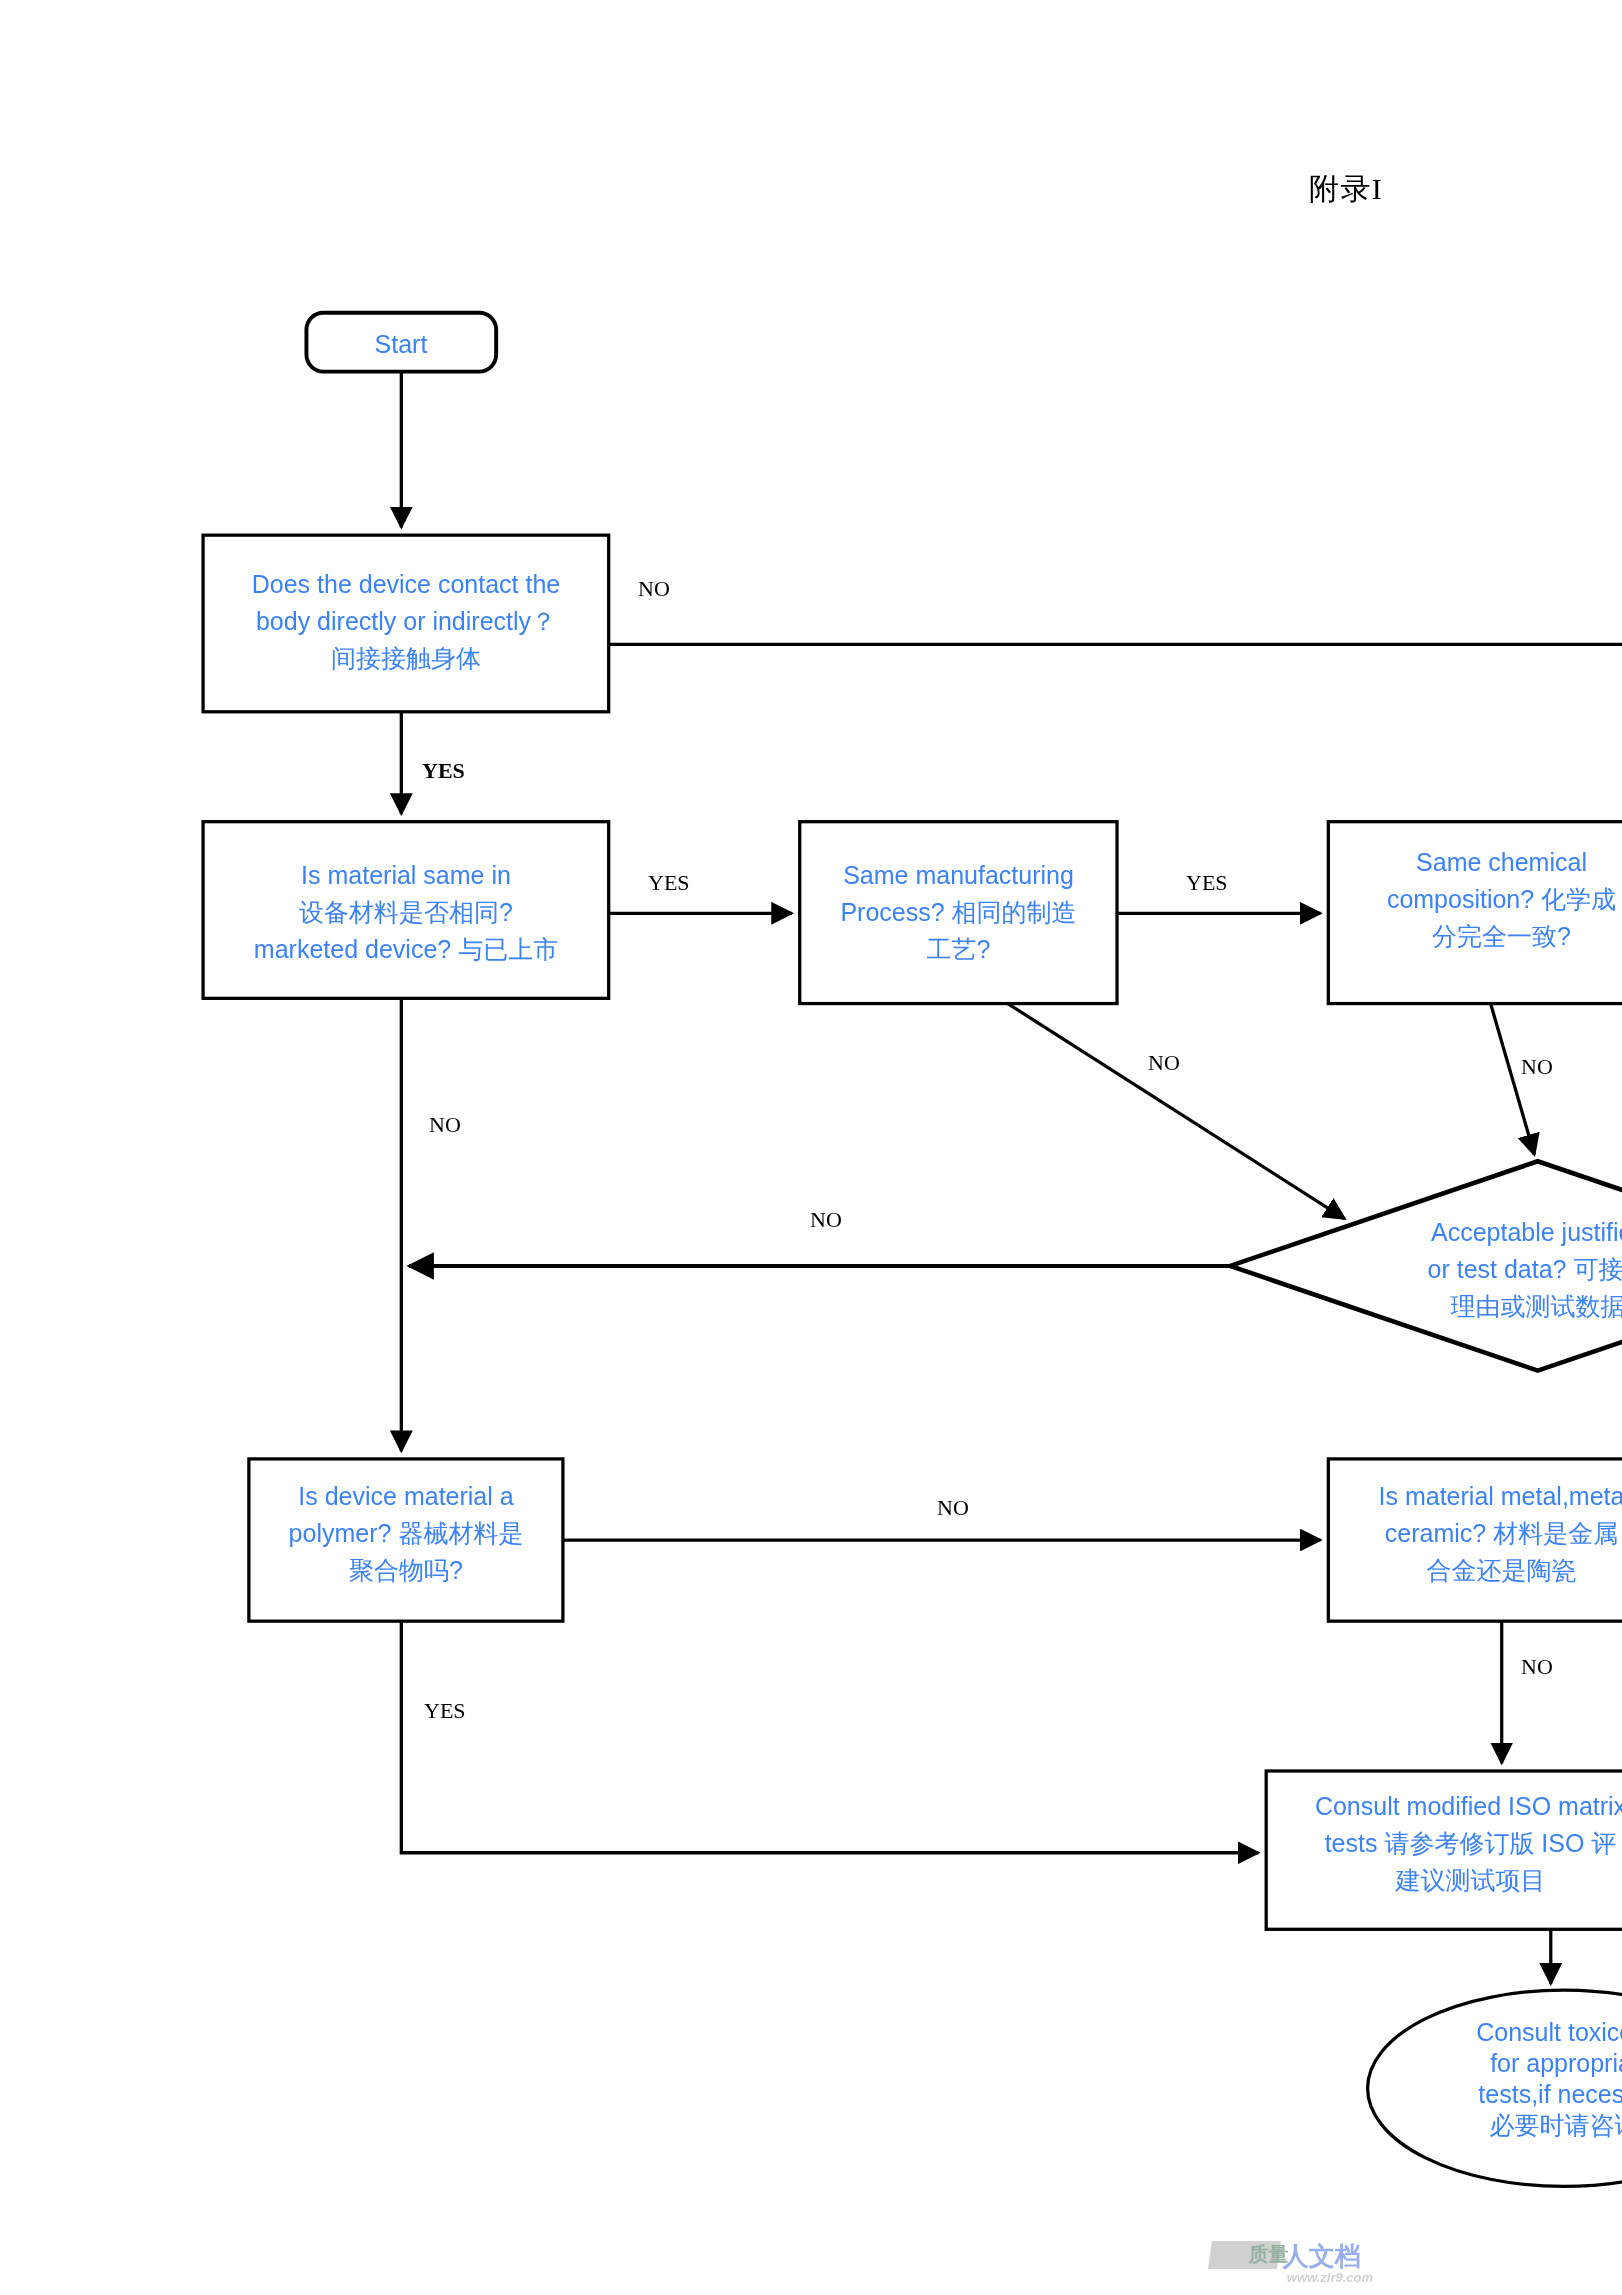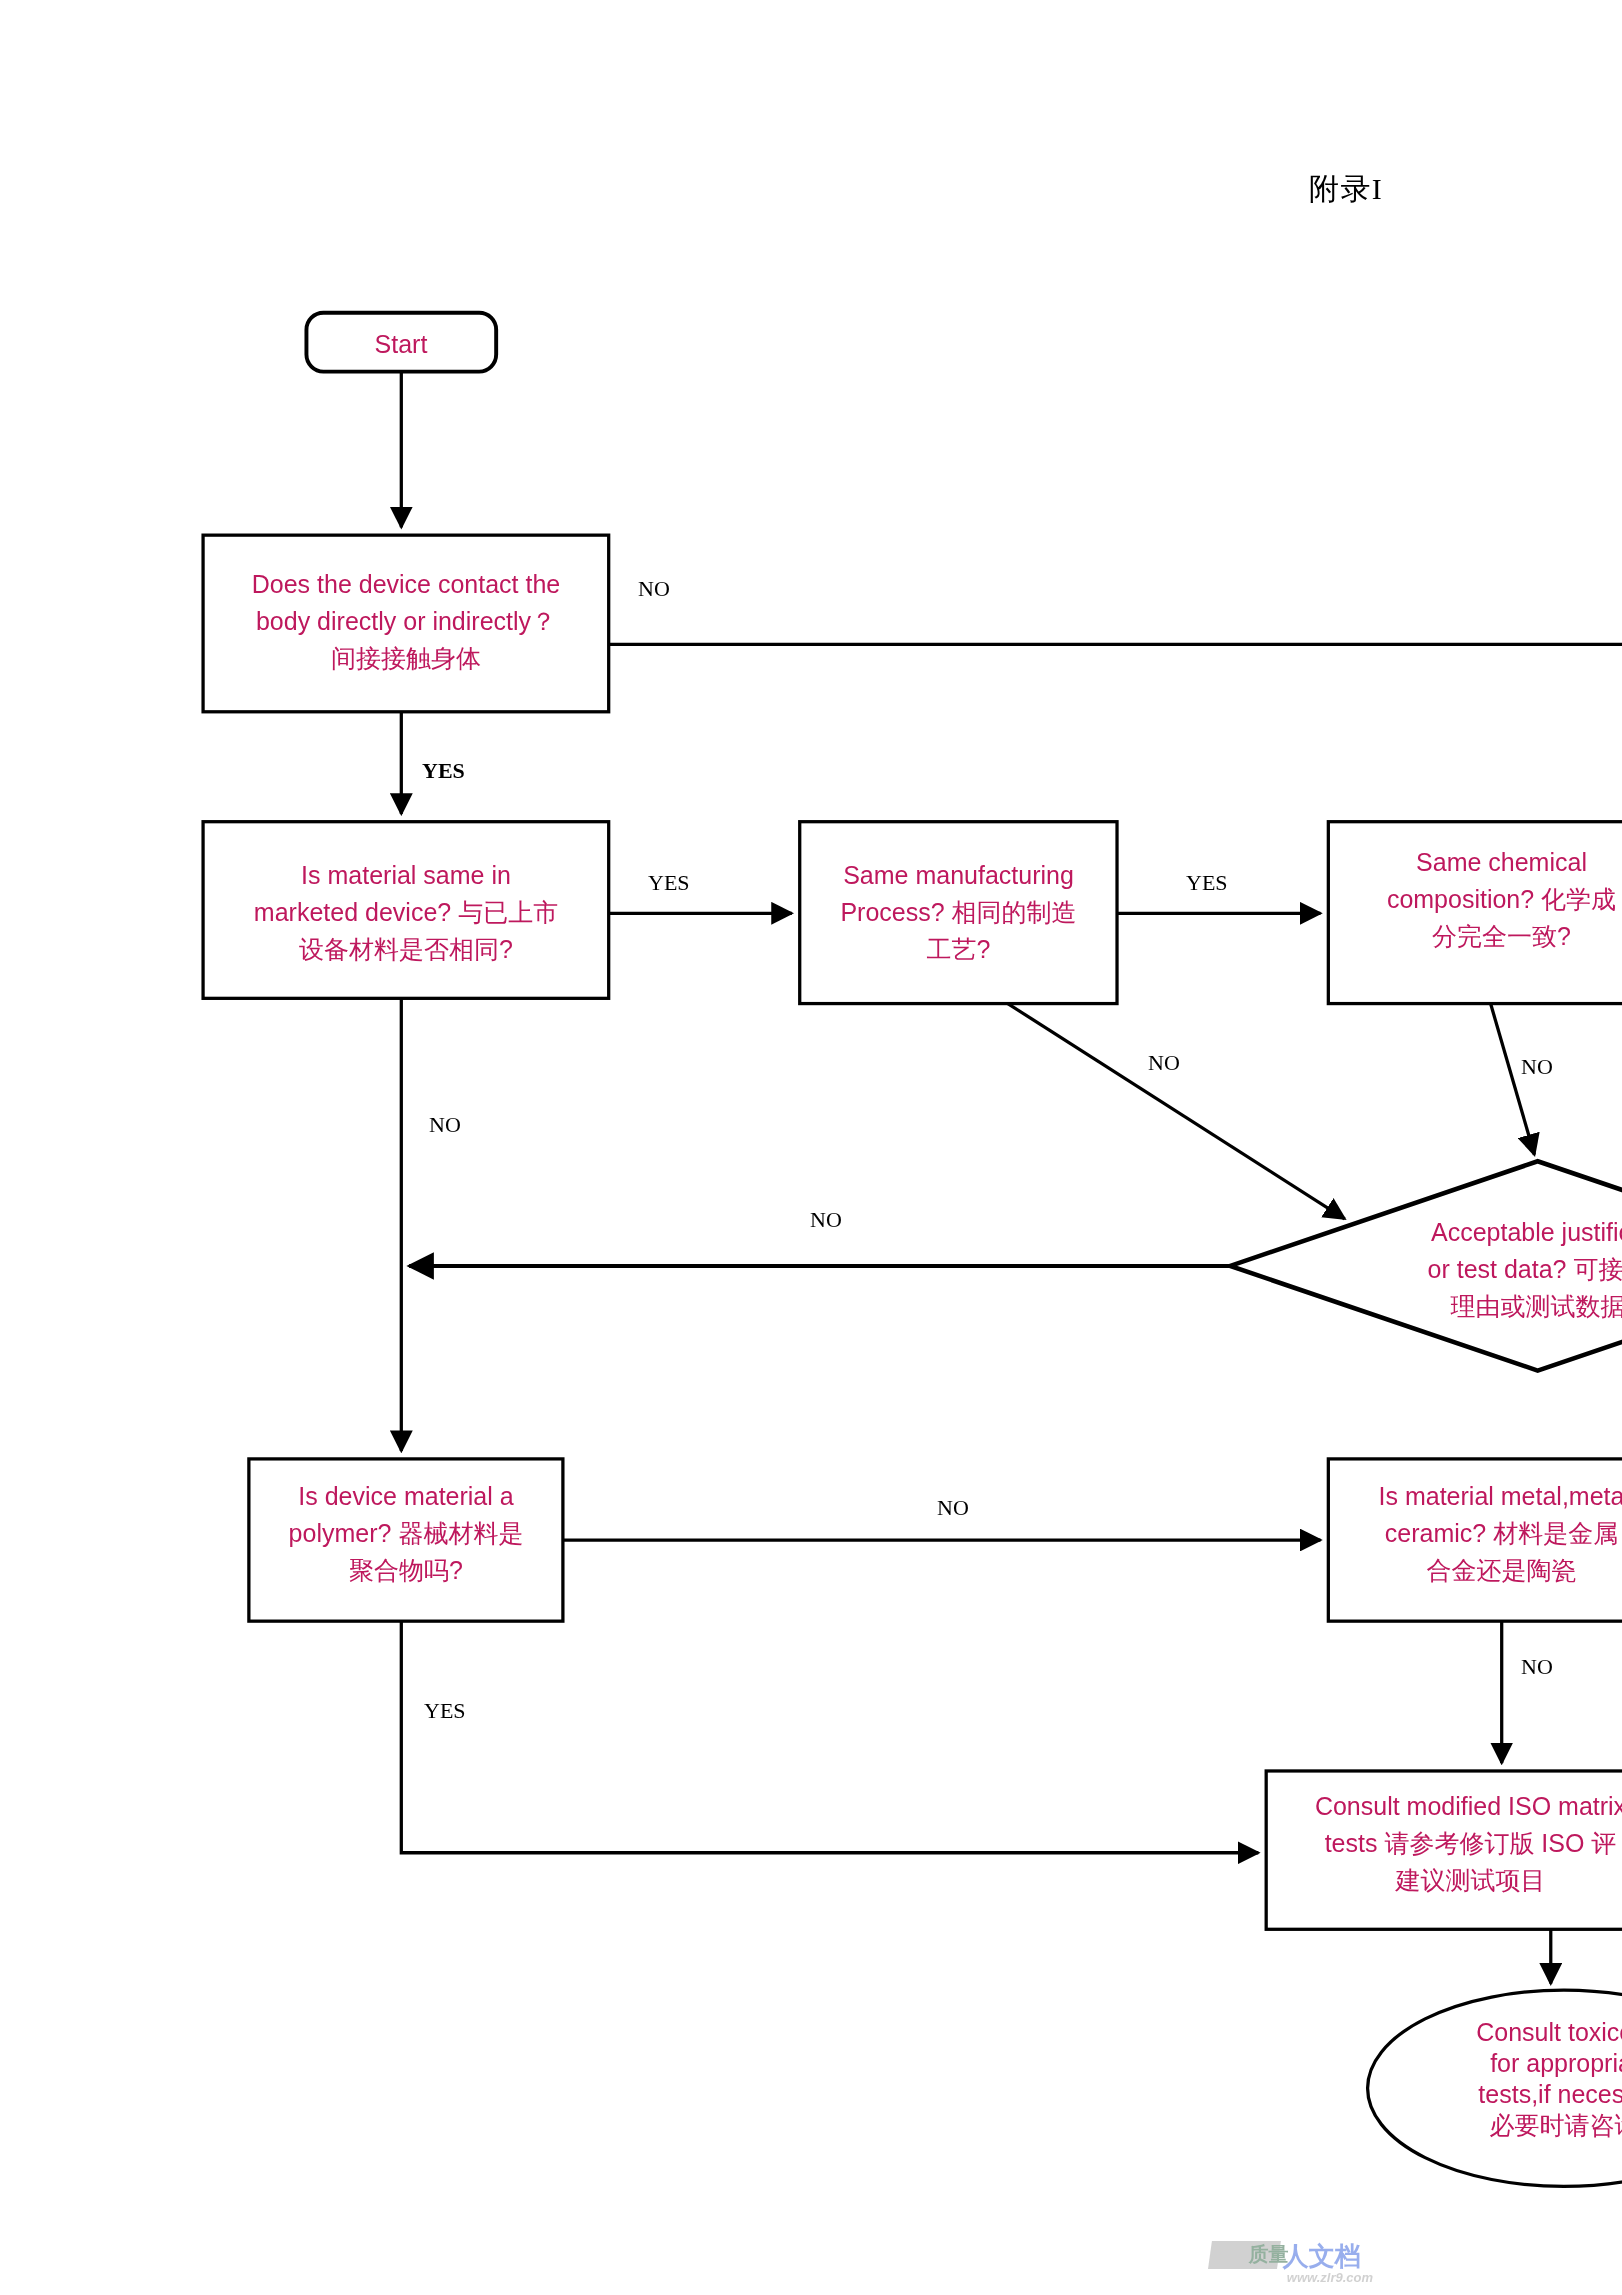--- a/index.html
+++ b/index.html
@@ -32,21 +32,21 @@
     letter-spacing: 1.3px;
   }
   svg#flow {
     position: absolute;
     left: 0; top: 0;
     width: 1623px;
     height: 2295px;
   }
   .node-text {
     position: absolute;
-    color: #be185d;
+    color: #3b82f6;
     font-family: "Liberation Sans", sans-serif;
     font-size: 25px;
     line-height: 37px;
     text-align: center;
     white-space: nowrap;
     pointer-events: none;
   }
   .edge-label {
     position: absolute;
     color: #000000;
@@ -168,22 +168,22 @@
   </div>
 
   <div class="node-text" style="left:203px; top:550px; width:406px;margin-top:16px;">
     <div>Does the device contact the</div>
     <div>body directly or indirectly？</div>
     <div>间接接触身体</div>
   </div>
 
   <div class="node-text" style="left:203px; top:857px; width:406px;">
     <div>Is material same in</div>
+    <div>设备材料是否相同?</div>
     <div>marketed device?  与已上市</div>
-    <div>设备材料是否相同?</div>
   </div>
 
   <div class="node-text" style="left:800px; top:857px; width:317px;">
     <div>Same manufacturing</div>
     <div>Process? 相同的制造</div>
     <div>工艺?</div>
   </div>
 
   <div class="node-text" style="left:1328px; top:844px; width:347px;">
     <div>Same chemical</div>

